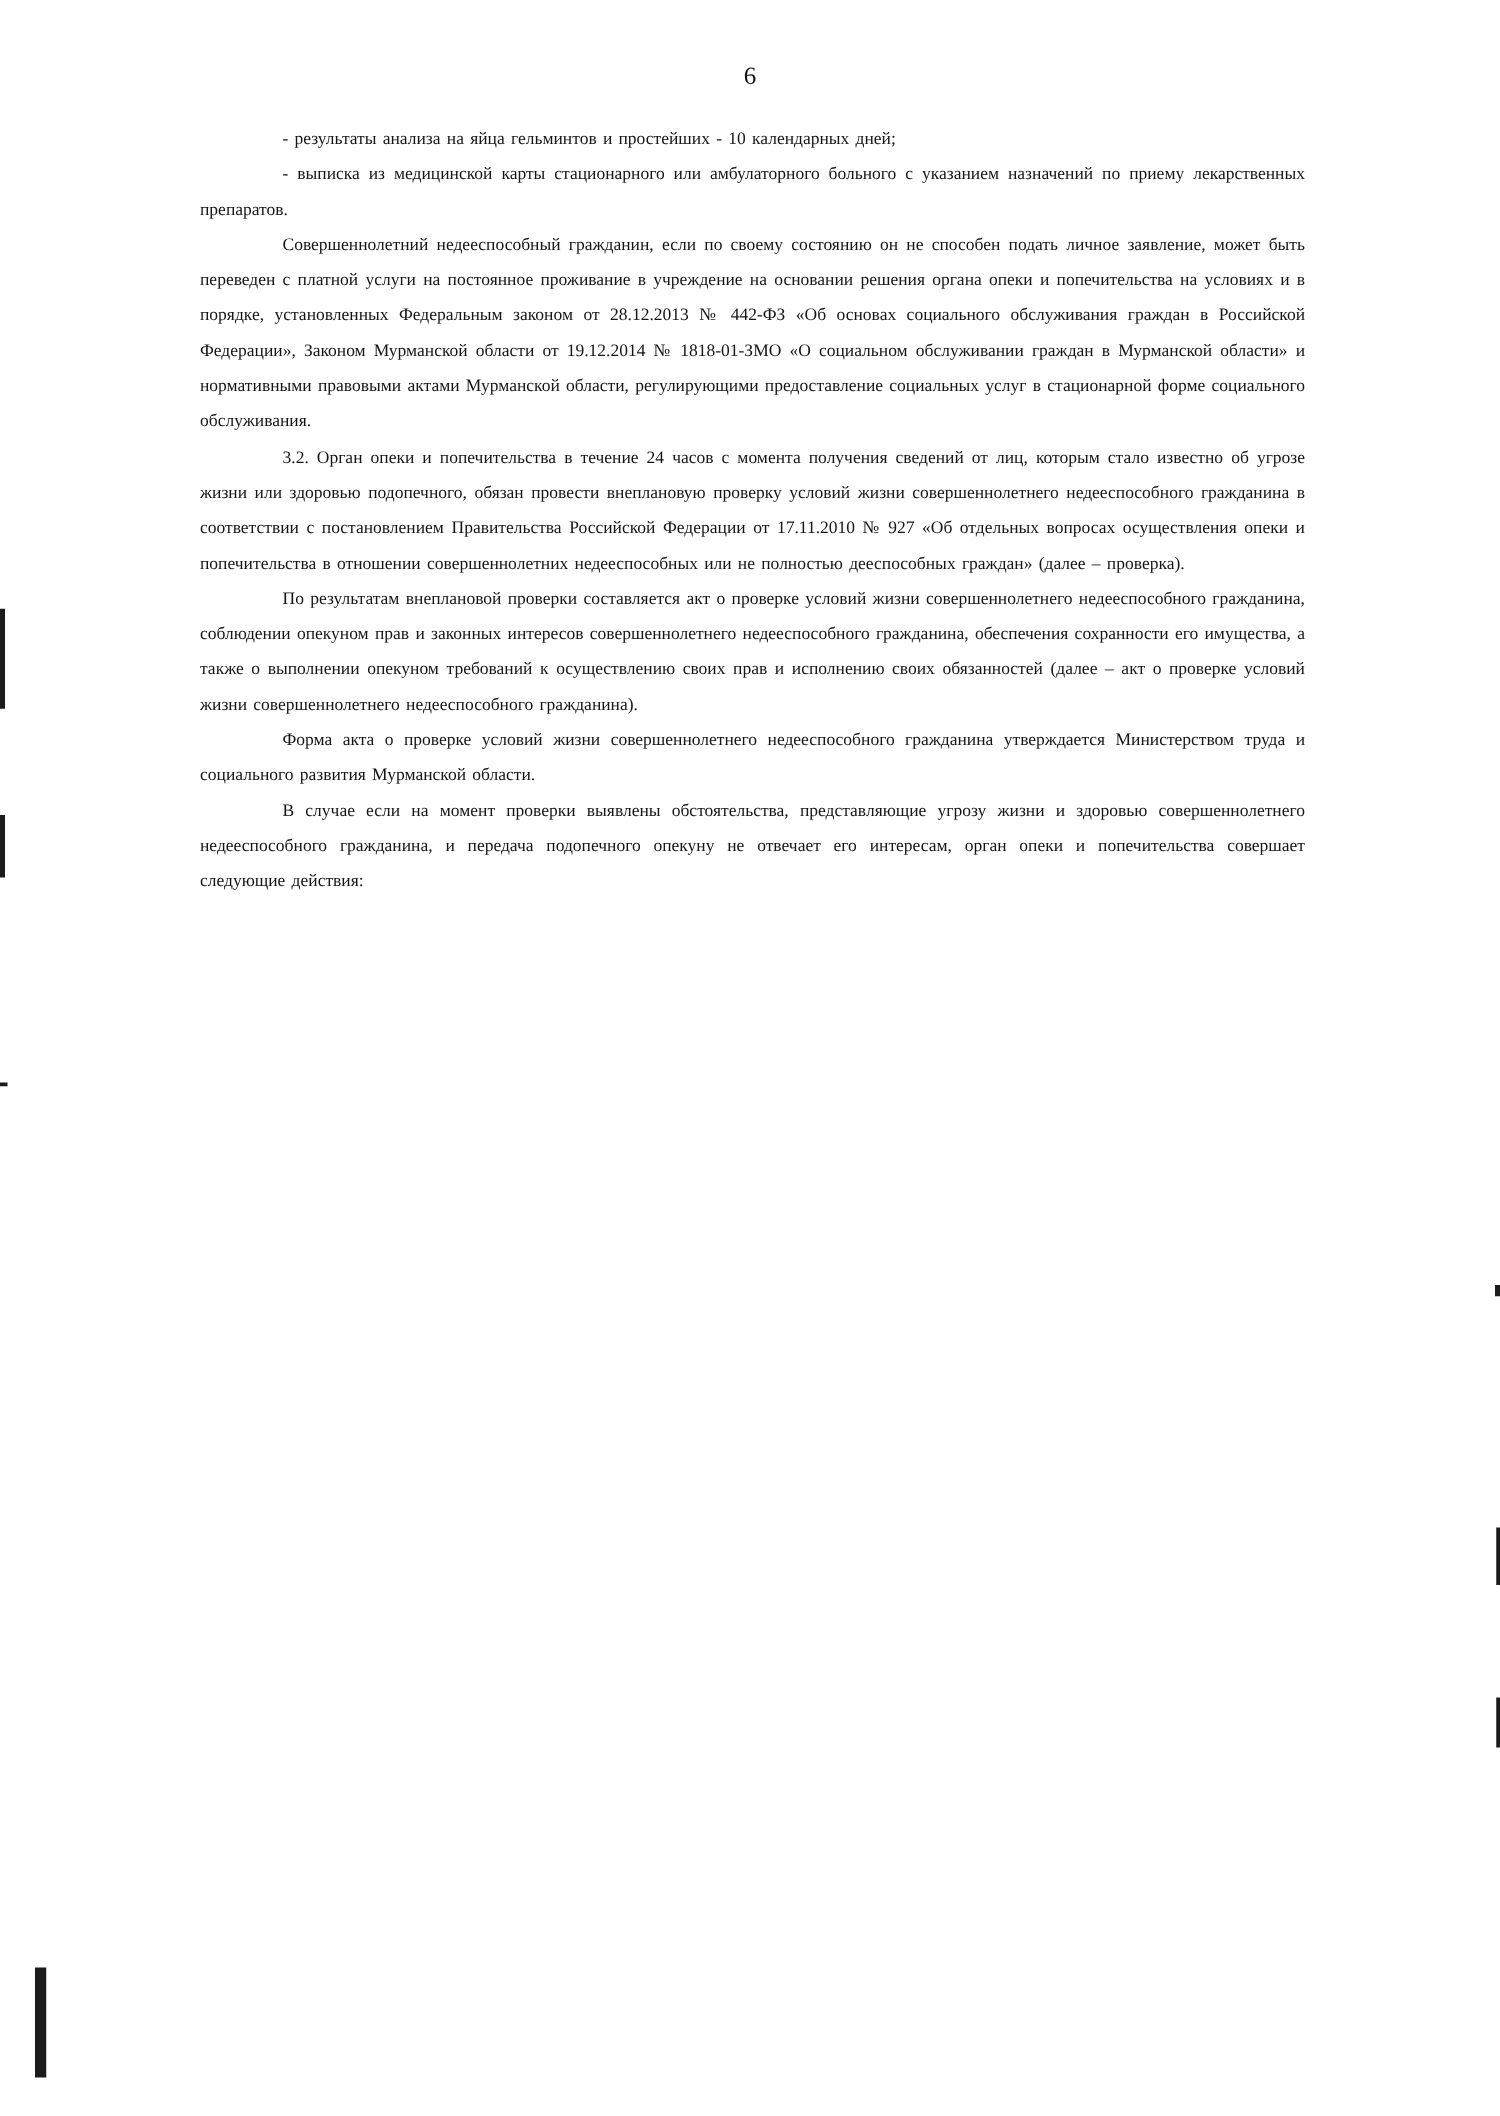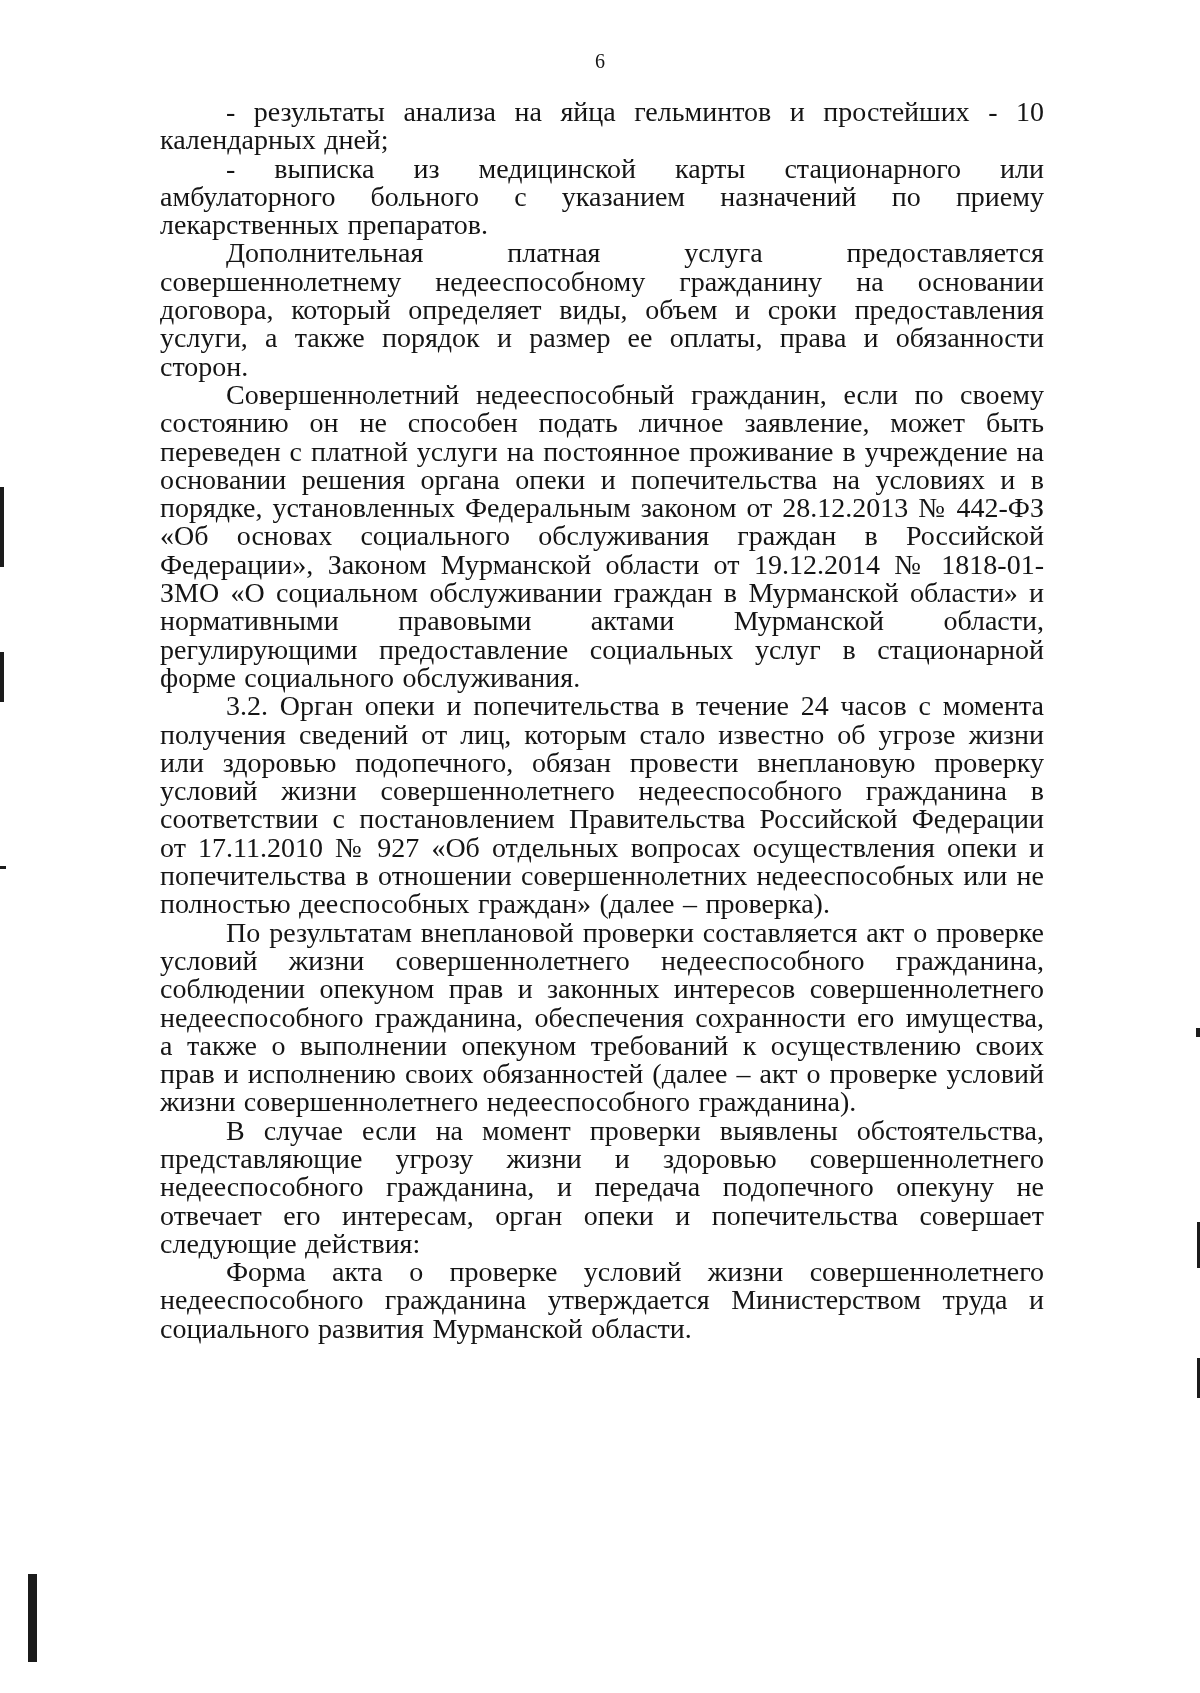--- a/index.html
+++ b/index.html
@@ -25,21 +25,21 @@
     width: 100%;
     text-align: center;
     font-size: 20px;
     color: #151515;
   }
   .content {
     position: absolute;
     top: 98px;
     left: 160px;
     width: 884px;
-    font-size: 28px;
+    font-size: 14px;
     line-height: 28.3px;
     text-align: justify;
     word-spacing: 1.5px;
   }
   .para {
     margin: 0;
     padding: 0;
     text-indent: 66px;
   }
   
@@ -58,26 +58,25 @@
 </head>
 <body>
 
 <div class="page">
 
   <div class="page-number">6</div>
 
   <div class="content">
     <p class="para">- результаты анализа на яйца гельминтов и простейших - 10 календарных дней;</p>
     <p class="para">- выписка из медицинской карты стационарного или амбулаторного больного с указанием назначений по приему лекарственных препаратов.</p>
-    <p class="para">Дополнительная платная услуга предоставляется совершеннолетнему недееспособному гражданину на основании договора, который определяет виды, объем и сроки предоставления услуги, а также порядок и размер ее оплаты, права и обязанности сторон.</p>
     <p class="para">Совершеннолетний недееспособный гражданин, если по своему состоянию он не способен подать личное заявление, может быть переведен с платной услуги на постоянное проживание в учреждение на основании решения органа опеки и попечительства на условиях и в порядке, установленных Федеральным законом от 28.12.2013 № 442-ФЗ «Об основах социального обслуживания граждан в Российской Федерации», Законом Мурманской области от 19.12.2014 № 1818-01-ЗМО «О социальном обслуживании граждан в Мурманской области» и нормативными правовыми актами Мурманской области, регулирующими предоставление социальных услуг в стационарной форме социального обслуживания.</p>
     <p class="para">3.2. Орган опеки и попечительства в течение 24 часов с момента получения сведений от лиц, которым стало известно об угрозе жизни или здоровью подопечного, обязан провести внеплановую проверку условий жизни совершеннолетнего недееспособного гражданина в соответствии с постановлением Правительства Российской Федерации от 17.11.2010 № 927 «Об отдельных вопросах осуществления опеки и попечительства в отношении совершеннолетних недееспособных или не полностью дееспособных граждан» (далее – проверка).</p>
     <p class="para">По результатам внеплановой проверки составляется акт о проверке условий жизни совершеннолетнего недееспособного гражданина, соблюдении опекуном прав и законных интересов совершеннолетнего недееспособного гражданина, обеспечения сохранности его имущества, а также о выполнении опекуном требований к осуществлению своих прав и исполнению своих обязанностей (далее – акт о проверке условий жизни совершеннолетнего недееспособного гражданина).</p>
+    <p class="para">Форма акта о проверке условий жизни совершеннолетнего недееспособного гражданина утверждается Министерством труда и социального развития Мурманской области.</p>
     <p class="para">В случае если на момент проверки выявлены обстоятельства, представляющие угрозу жизни и здоровью совершеннолетнего недееспособного гражданина, и передача подопечного опекуну не отвечает его интересам, орган опеки и попечительства совершает следующие действия:</p>
-    <p class="para">Форма акта о проверке условий жизни совершеннолетнего недееспособного гражданина утверждается Министерством труда и социального развития Мурманской области.</p>
   </div>
 
   <div class="artifact artifact-1"></div>
   <div class="artifact artifact-2"></div>
   <div class="artifact artifact-3"></div>
   <div class="artifact artifact-4"></div>
   <div class="artifact artifact-5"></div>
   <div class="artifact artifact-6"></div>
   <div class="artifact artifact-7"></div>
 

